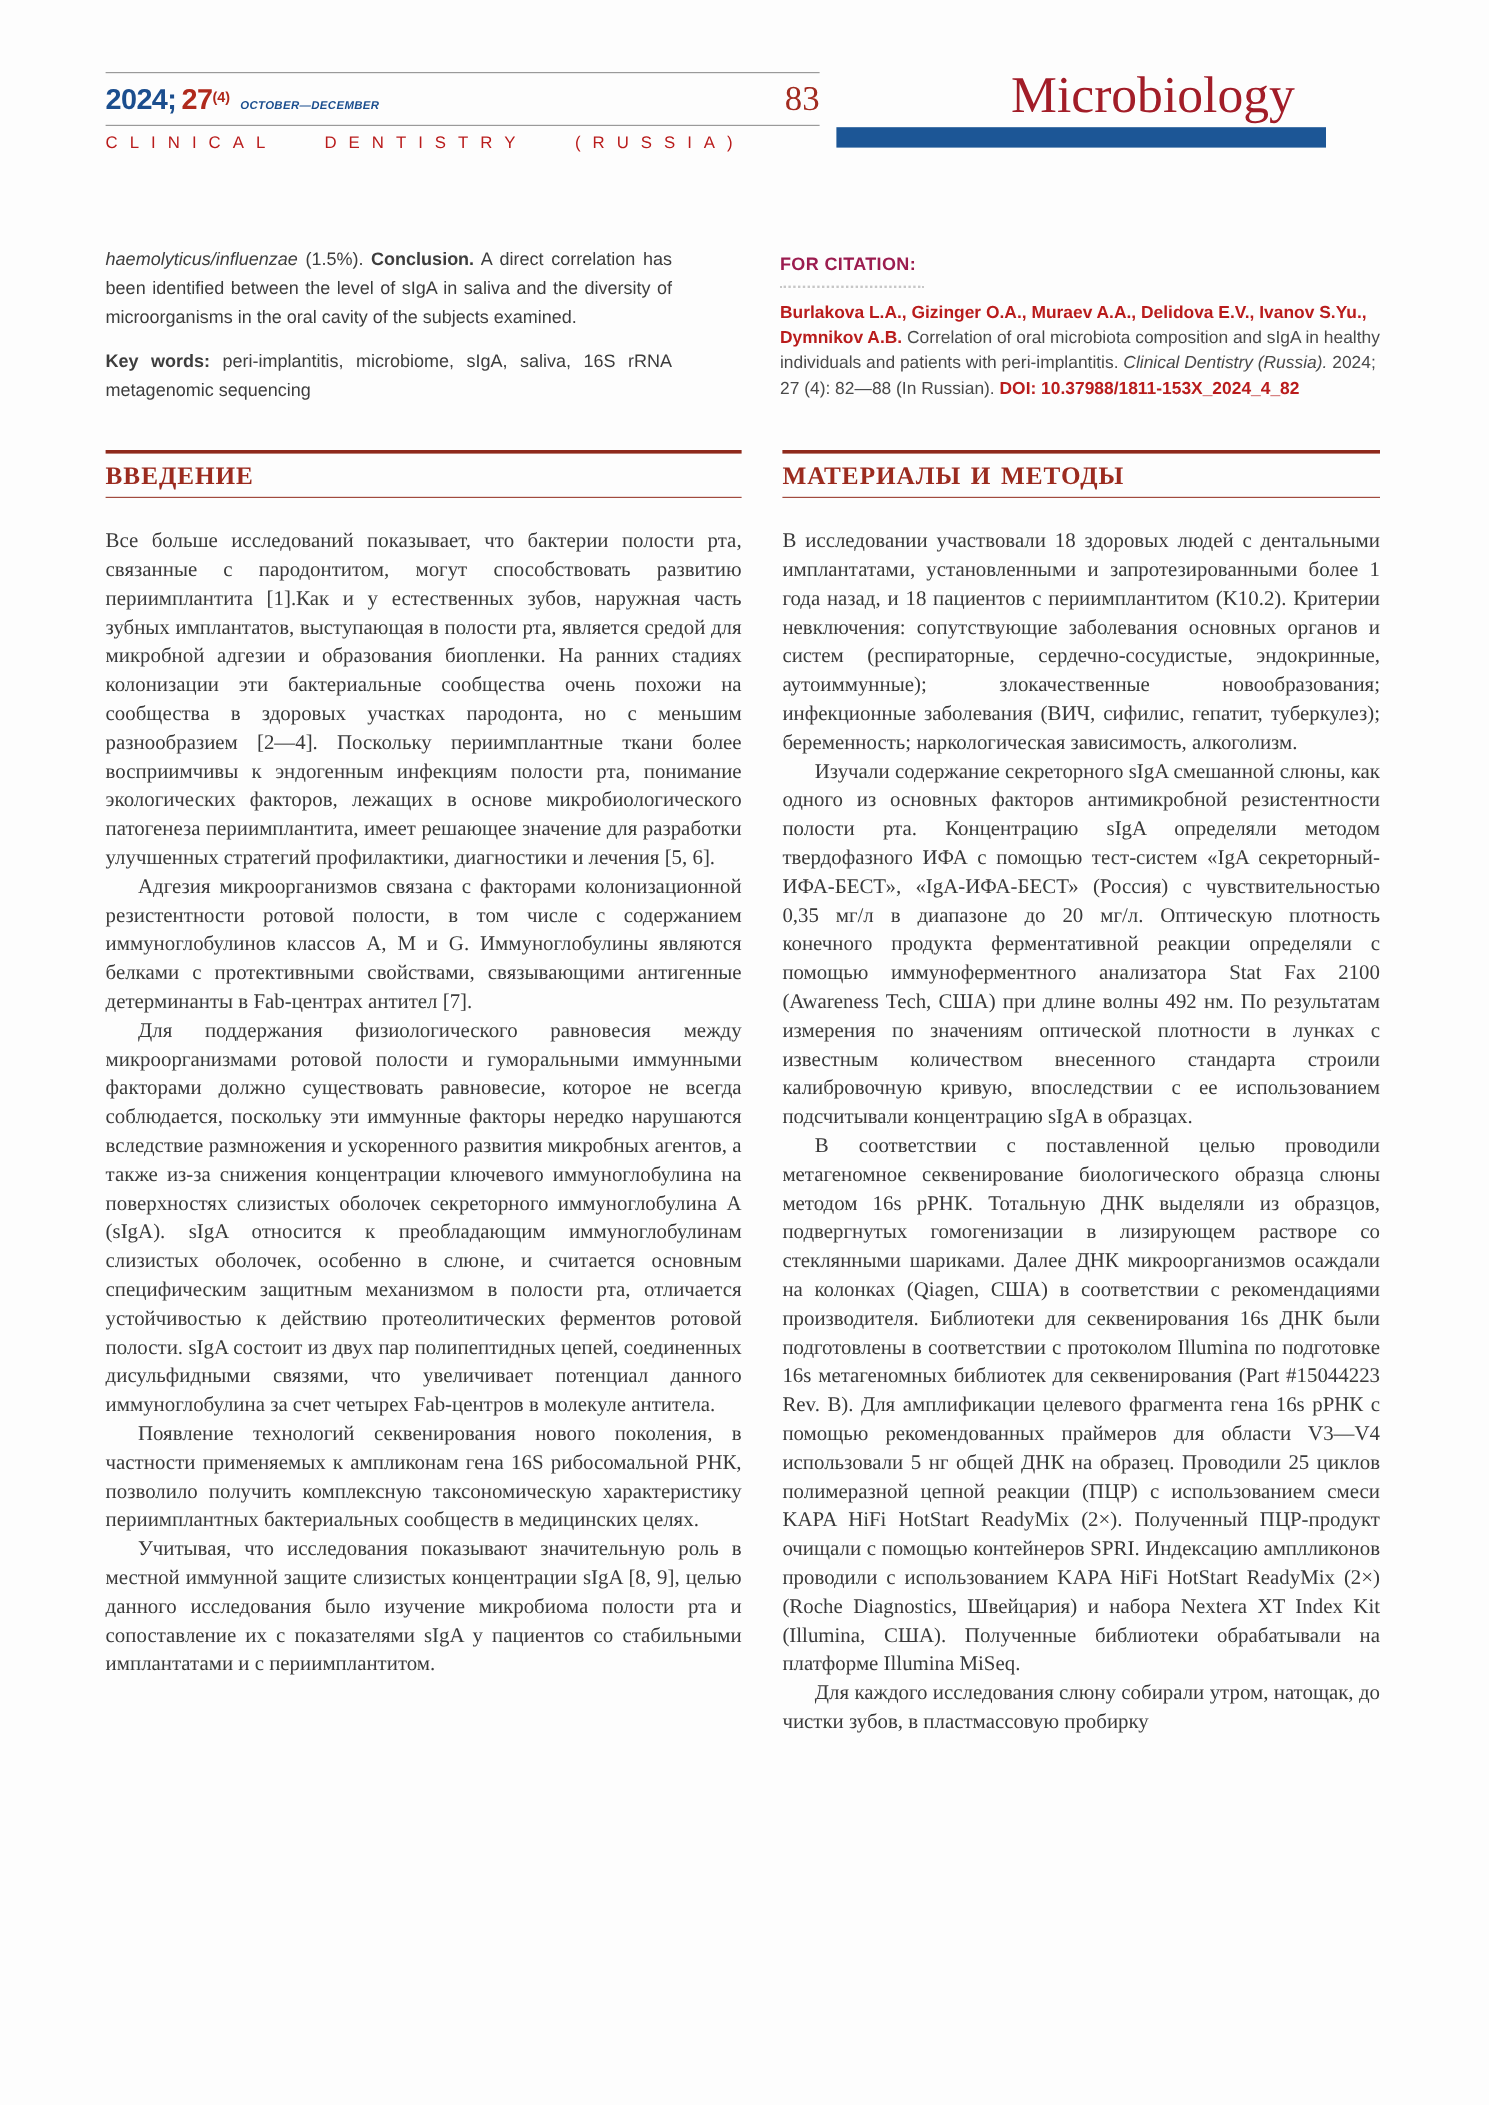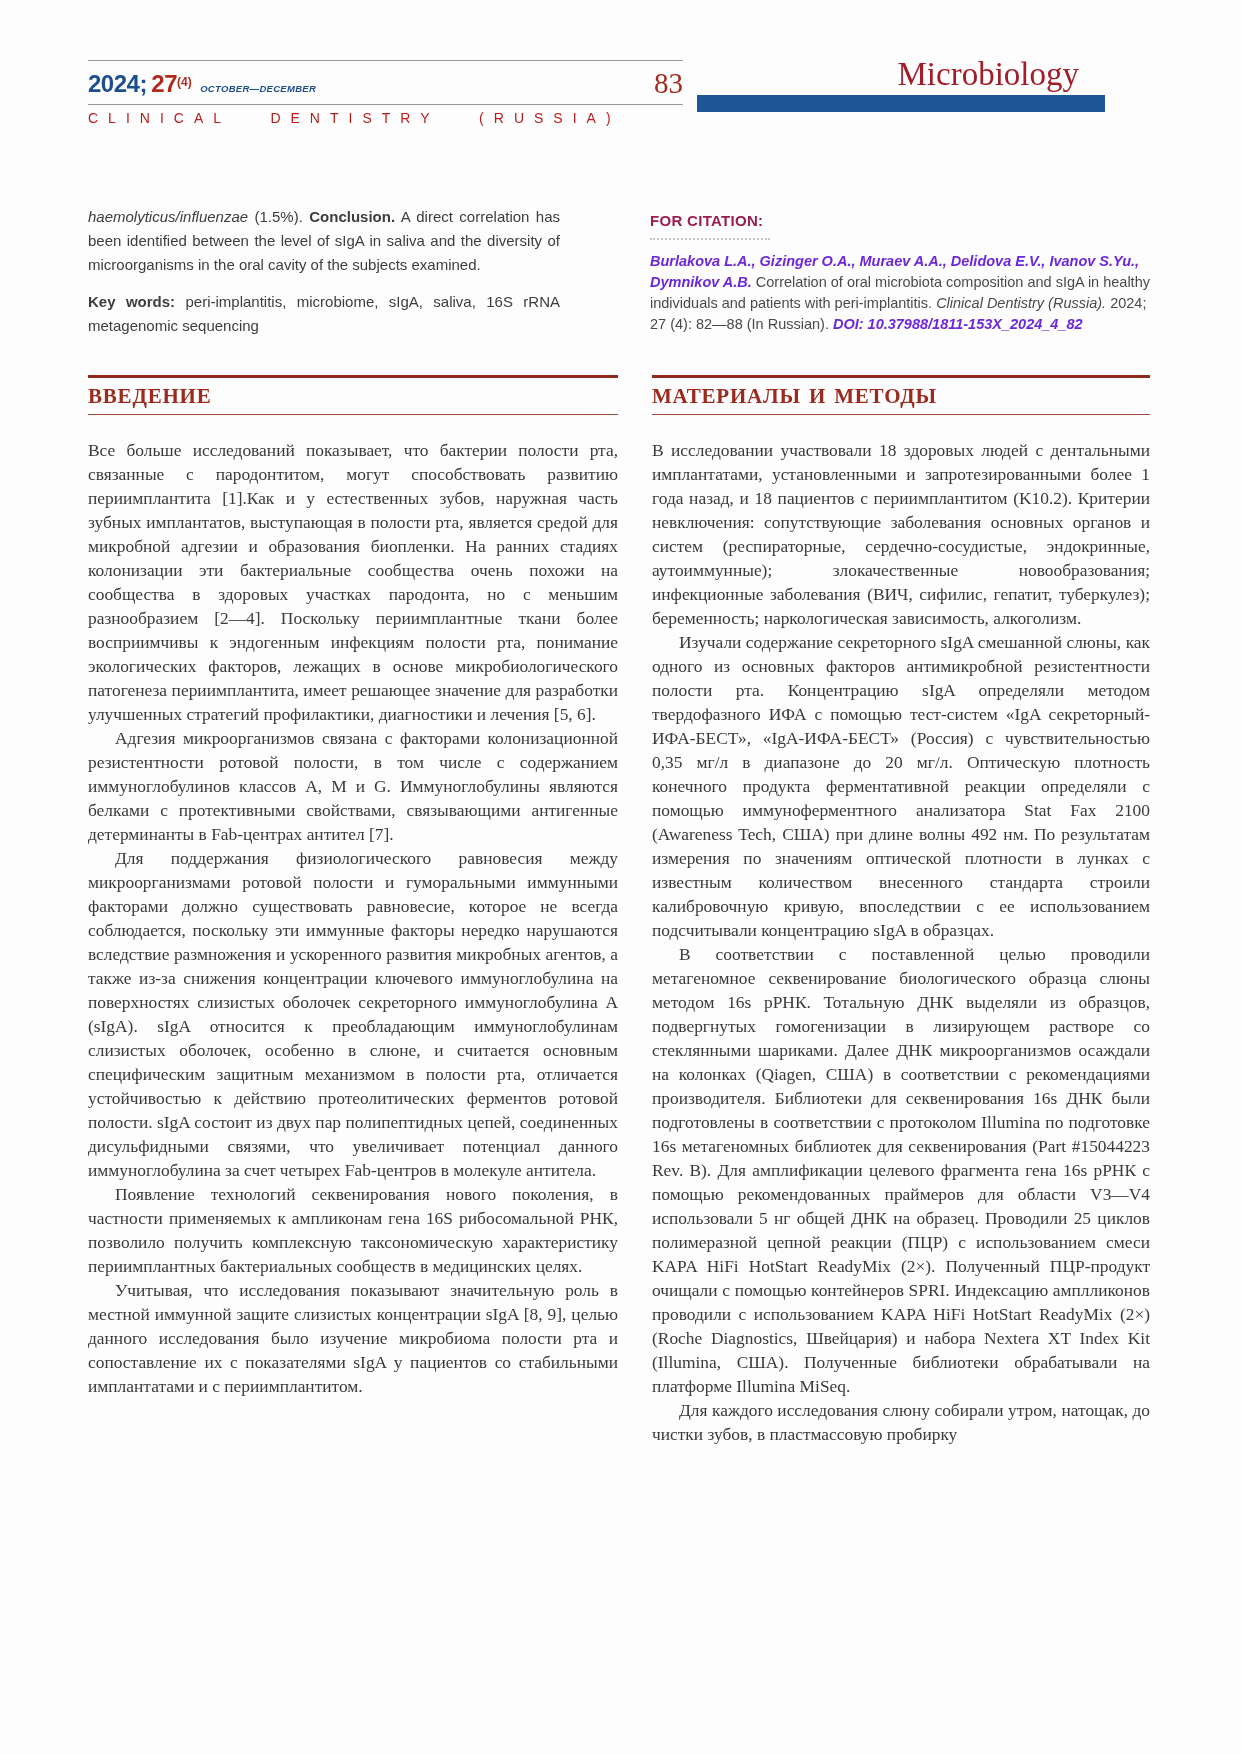--- a/index.html
+++ b/index.html
@@ -35,41 +35,41 @@
     margin-top: 5px;
     color:#b91c1c; font-size:14px; letter-spacing:10px; word-spacing:26px;
     white-space: nowrap;
   }
 
   .header-right {
     position: absolute; left: 697px; top: 56px; width: 408px; text-align: right;
   }
   .section-title {
     font-family: "Liberation Serif", serif;
-    color:#a21d28; font-size:33px; line-height:1.1; padding-right:26px;
+    color:#a21d28; font-size:43px; line-height:1.1; padding-right:26px;
   }
   .blue-bar { height:17px; background:#1c5696; margin-top:3px; }
 
   
   .abstract {
     position:absolute; left:88px; top:205px; width:472px;
     font-size:15px; line-height:24px; color:#3d3d3d; text-align:justify;
   }
   .abstract .it { font-style: italic; }
   .abstract .b  { font-weight: bold; }
   .keywords { margin-top:13px; text-align:justify; }
 
   
   .citation {
     position:absolute; left:650px; top:210px; width:502px;
     font-size:14.5px; line-height:21px; color:#4a4a4a;
   }
   .cit-label { color:#9b1c4f; font-weight:bold; font-size:15px; letter-spacing:0.3px; }
   .cit-dots  { width:120px; height:5px; border-bottom:2px dotted #c7c7c7; margin:2px 0 11px; }
-  .cit-body .b  { font-weight:bold; color:#6d28d9;font-style:italic; }
+  .cit-body .b  { font-weight:bold; color:#b91c1c; }
   .cit-body .it { font-style:italic; }
 
   
   .col-left  { position:absolute; left:88px;  top:375px; width:530px; }
   .col-right { position:absolute; left:652px; top:375px; width:498px; }
 
   .sect-head {
     border-top: 3px solid #8f2a1c;
     border-bottom: 1px solid #a14b3e;
     padding: 6px 0 5px;

